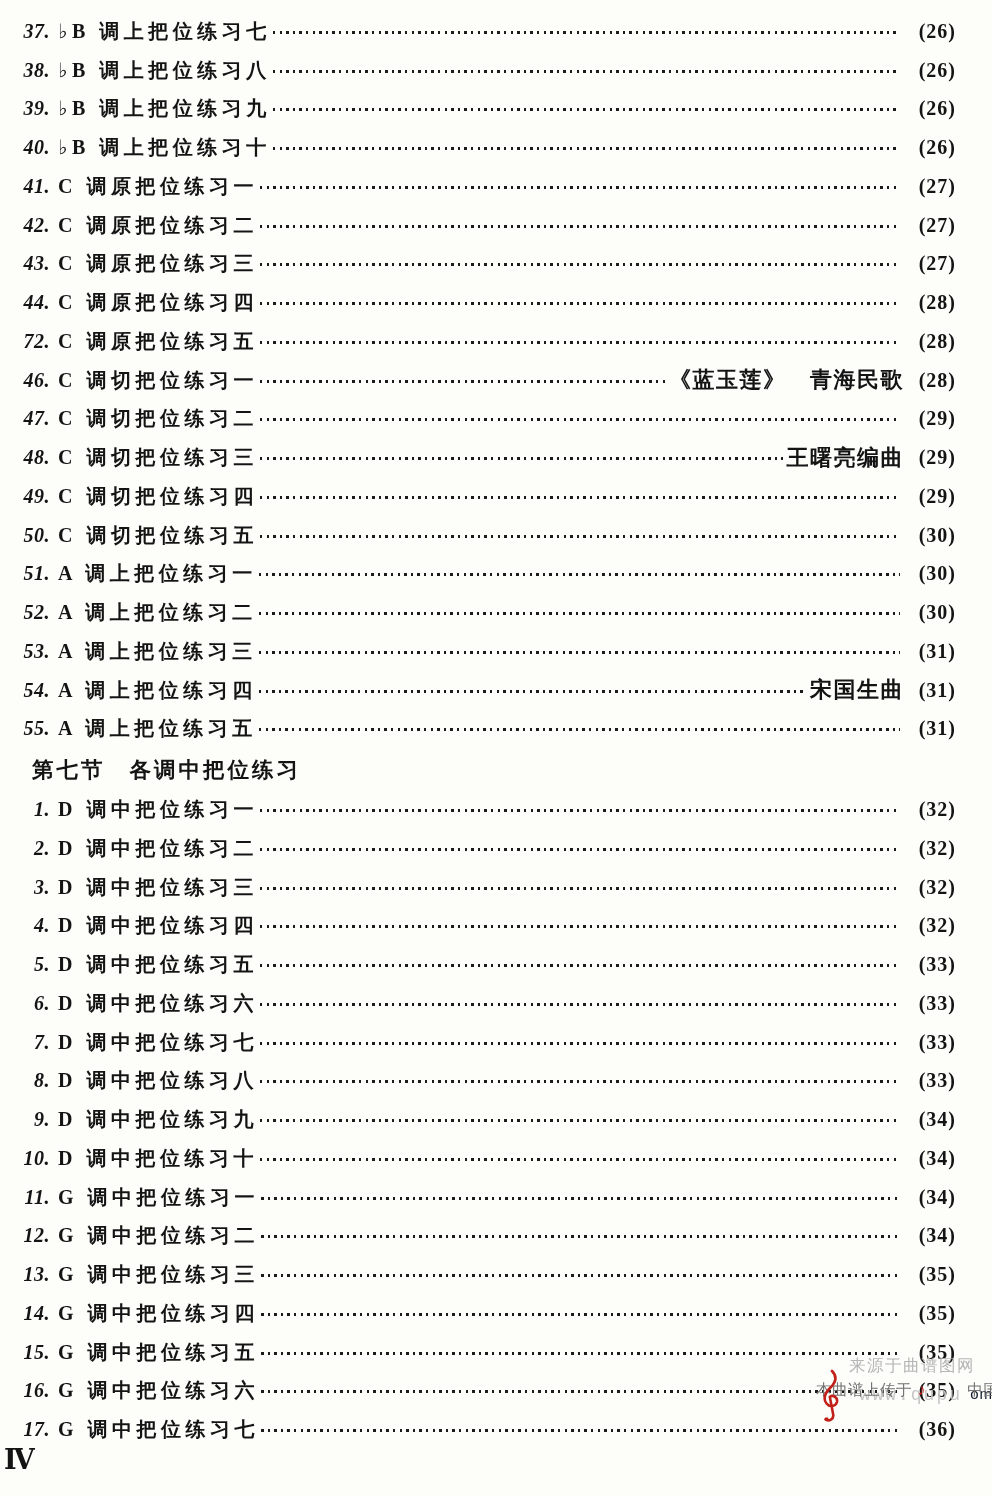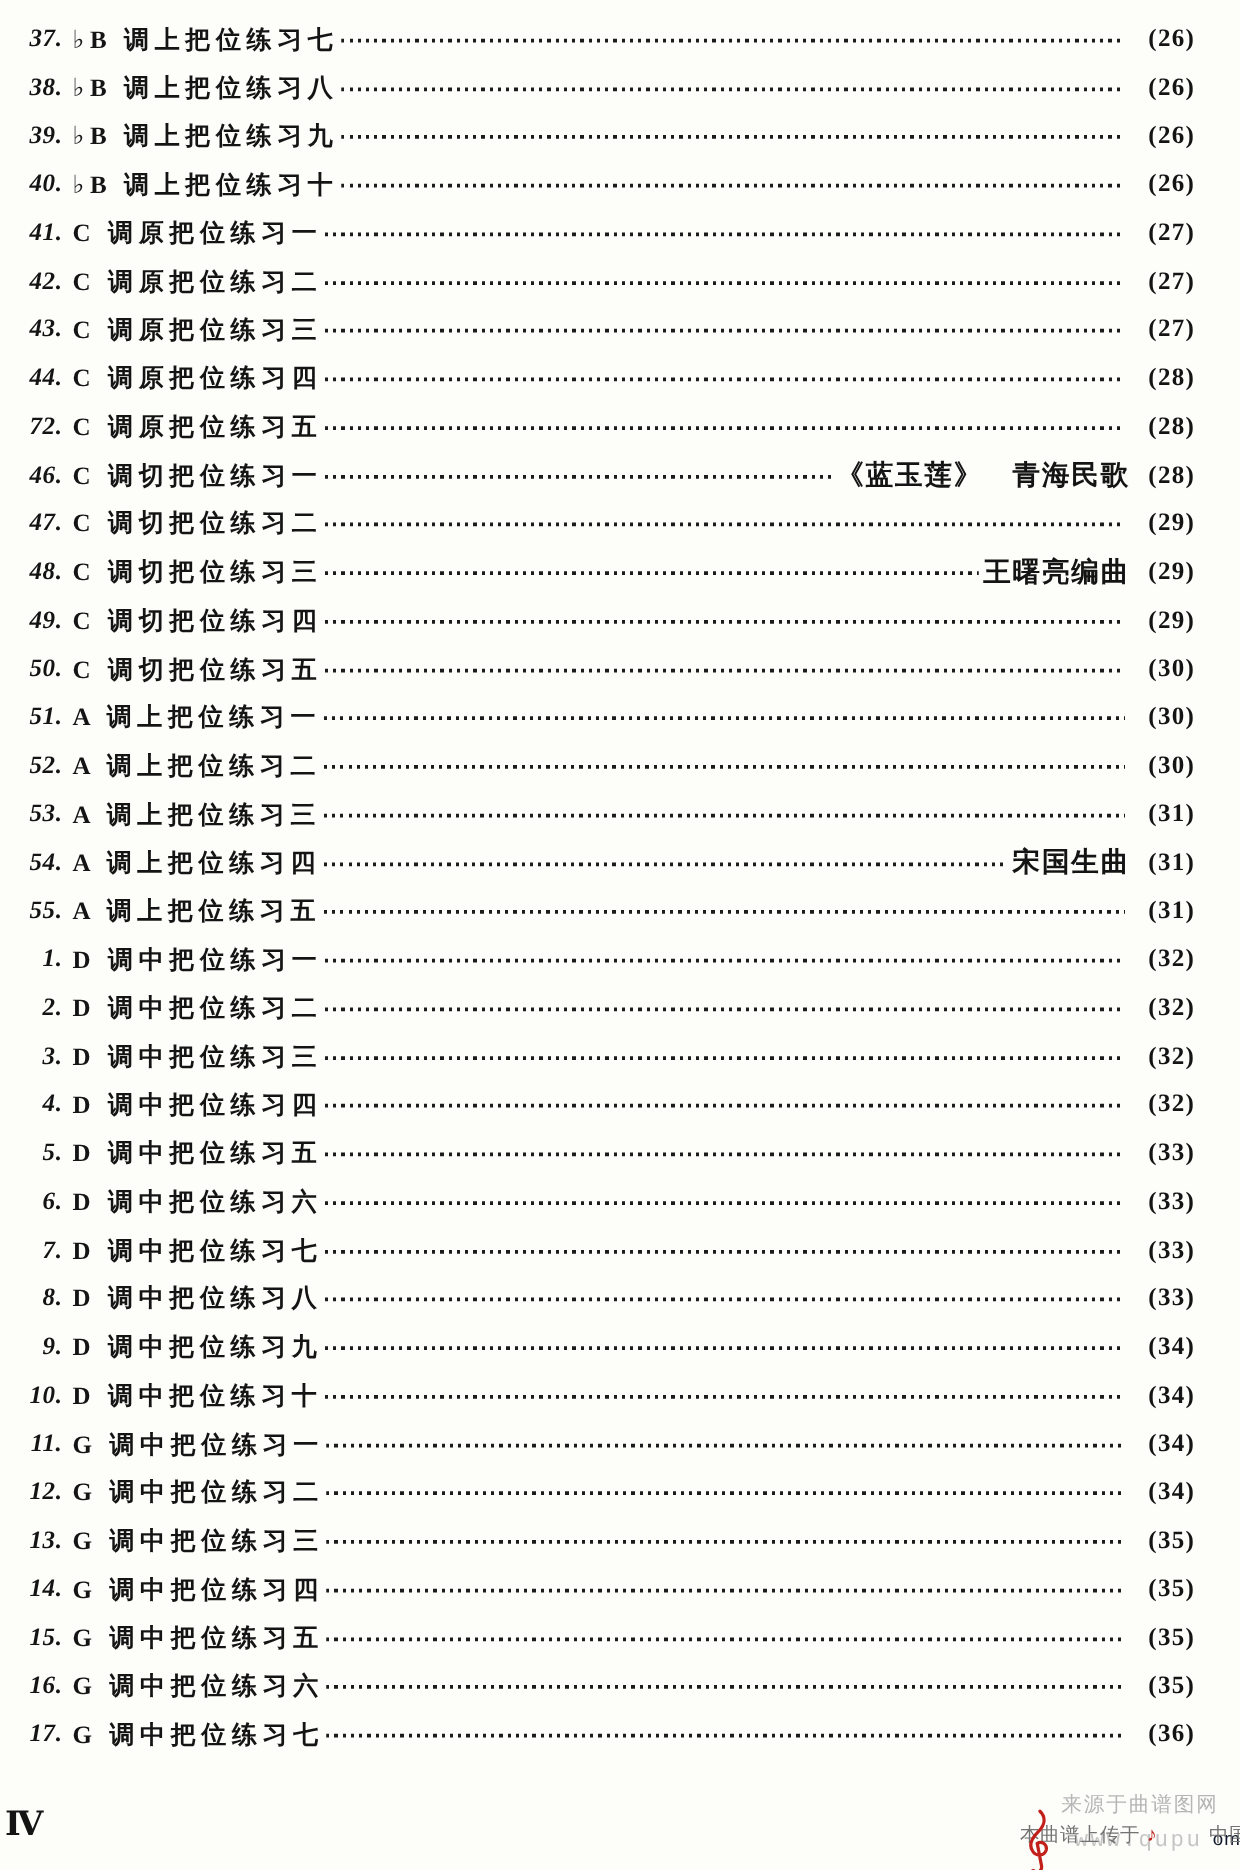--- a/index.html
+++ b/index.html
@@ -32,21 +32,21 @@
   .sec-header{
     height:42px;display:flex;align-items:center;padding-left:32px;
     font-weight:bold;font-size:21.5px;
   }
   .sec-num{letter-spacing:3px;margin-right:24px;}
   .sec-title{letter-spacing:3px;}
   .page-roman{
     position:absolute;left:4px;top:1444px;
     font-size:27px;font-weight:bold;font-family:"DejaVu Serif","Liberation Serif",serif;
   }
-  .watermark{position:absolute;top:1433px;right:0;width:212px;}
+  .watermark{position:absolute;top:1355px;right:0;width:212px;}
   .wm-line1{
     text-align:right;padding-right:17px;color:#b6b6b6;
     font-size:16.5px;letter-spacing:1.5px;white-space:nowrap;
   }
   .wm-line2{
     position:relative;margin-top:3px;text-align:right;padding-right:1px;
     font-size:15.5px;letter-spacing:0.5px;white-space:nowrap;height:22px;
   }
   .wm-url{
     position:absolute;right:30px;top:5px;z-index:0;
@@ -211,20 +211,24 @@
   </div>
 
   <div class="row">
     <span class="num">55.</span>
     <span class="title">A 调上把位练习五</span>
     <span class="leader"></span>
 
     <span class="pg">(31)</span>
   </div>
 
+  <div class="sec-header">
+    <span class="sec-num">第七节</span>
+    <span class="sec-title">各调中把位练习</span>
+  </div>
 
   <div class="row">
     <span class="num">1.</span>
     <span class="title">D 调中把位练习一</span>
     <span class="leader"></span>
 
     <span class="pg">(32)</span>
   </div>
 
   <div class="row">

